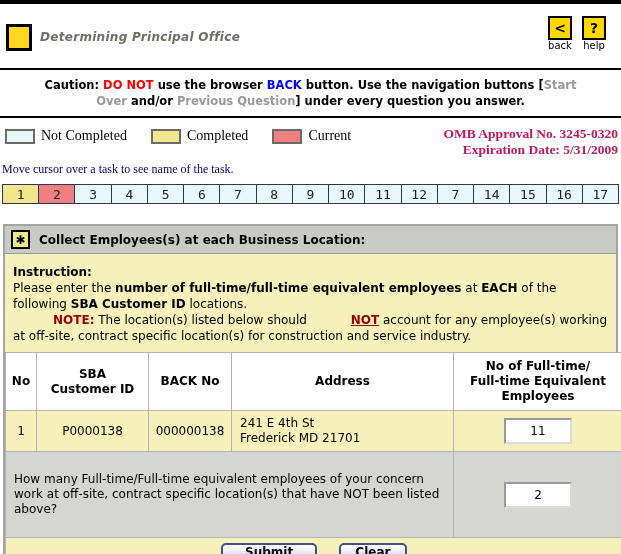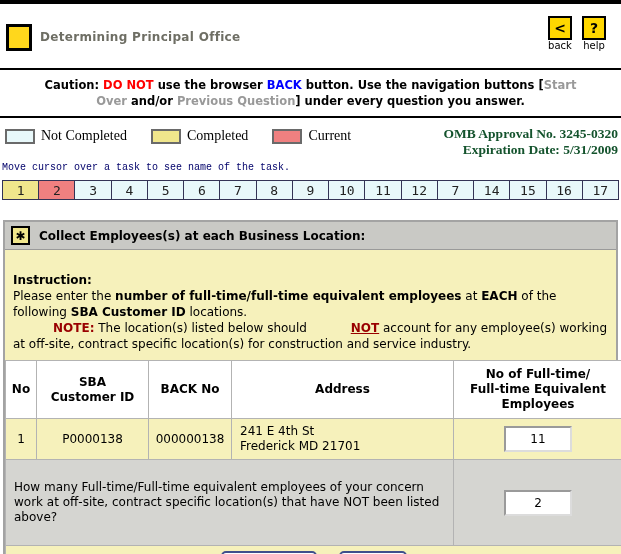--- a/index.html
+++ b/index.html
@@ -2,53 +2,53 @@
 <html><head>
 <meta charset="utf-8">
 <style>
   html,body{margin:0;padding:0;background:#fff;}
   body{width:621px;height:554px;overflow:hidden;font-family:"DejaVu Sans",sans-serif;-webkit-font-smoothing:antialiased;}
   .topbar{height:4px;background:#000;width:100%;}
 
   
   .hdr{position:relative;height:54px;margin-top:10px;}
   .hdr-square{position:absolute;left:6px;top:10px;width:20px;height:21px;background:#ffd71c;border:3px solid #000;}
-  .hdr-title{position:absolute;left:40px;top:16px;font-size:12px;font-weight:bold;color:#6e6e64;letter-spacing:.3px;}
+  .hdr-title{position:absolute;left:40px;top:16px;font-size:12px;font-weight:bold;color:#6e6e64;letter-spacing:.3px;font-style:italic;}
   .nav-btns{position:absolute;right:14px;top:2px;display:flex;gap:8px;}
   .nav-btn-wrap{display:flex;flex-direction:column;align-items:center;width:26px;}
   .nav-btn{width:20px;height:20px;background:#ffd700;border:2px solid #000;display:flex;align-items:center;justify-content:center;font-weight:bold;font-size:14px;color:#000;cursor:pointer;}
   .nav-lbl{font-size:10px;color:#000;margin-top:0px;}
 
   .rule{height:2px;background:#000;border:0;margin:0;}
 
   
   .caution{text-align:center;font-size:11.5px;font-weight:bold;color:#000;padding:7px 39px;line-height:16px;}
   .red{color:#f00;} .blue{color:#00f;} .graytxt{color:#999;font-weight:bold;}
 
   
   .legend-zone{position:relative;margin-top:8px;height:34px;}
   .legend{position:absolute;left:5px;top:2px;display:flex;align-items:center;gap:10px;font-family:"Liberation Serif",serif;font-size:14px;color:#000;}
   .lg-item{display:flex;align-items:center;gap:6px;margin-right:14px;}
   .lg-box{width:26px;height:11px;border:2px solid #6a6a6a;}
   .lg-not_completed{background:#e8f8fa;} .lg-completed{background:#f0e68c;} .lg-current{background:#f08080;}
-  .omb{position:absolute;right:3px;top:0;text-align:right;font-family:"Liberation Serif",serif;font-weight:bold;font-size:13.5px;line-height:16px;color:#14532d;}
-  .hint{font-family:Liberation Mono, monospace;font-size:10px;color:#00006a;margin:2px 0 0 2px;}
+  .omb{position:absolute;right:3px;top:0;text-align:right;font-family:"Liberation Serif",serif;font-weight:bold;font-size:13.5px;line-height:16px;color:#be185d;}
+  .hint{font-family:Liberation Serif, serif;font-size:12px;color:#00006a;margin:2px 0 0 2px;}
 
   
   .task-strip{display:flex;margin:7px 2px 0 2px;}
   .task-cell{flex:1;height:18px;border:1px solid #333355;margin-left:-1px;display:flex;align-items:center;justify-content:center;font-family:"DejaVu Sans Mono",monospace;font-size:13px;color:#222;cursor:pointer;}
   .task-cell:first-child{margin-left:0;}
   .t-completed{background:#f0e68c;} .t-current{background:#f08080;} .t-not_completed{background:#e8f8fa;}
 
   
   .mainbox{margin:20px 3px 0 3px;border:2px solid #a3a3a3;}
   .box-hdr{background:#c9c9c5;border-bottom:1px solid #9a9a9a;padding:4px 6px;display:flex;align-items:center;gap:9px;}
   .ast-icon{width:15px;height:15px;background:#f0e68c;border:2px solid #000;display:flex;align-items:center;justify-content:center;font-size:12px;font-weight:bold;color:#000;}
   .box-title{font-size:12px;font-weight:bold;color:#000;}
-  .instr{background:#f6f1bb;padding:22px 8px 8px 8px;font-size:12px;line-height:16px;color:#000;}
+  .instr{background:#f6f1bb;padding:10px 8px 8px 8px;font-size:12px;line-height:16px;color:#000;}
   .instr b{font-weight:bold;}
   .note-red{color:#990000;font-weight:bold;margin-left:40px;}
   .note-underline{text-decoration:underline;}
 
   table.loc{width:100%;border-collapse:collapse;table-layout:fixed;}
   table.loc th,table.loc td{border:1px solid #b3b3b3;font-size:12px;color:#000;}
   table.loc th{background:#fff;font-weight:bold;text-align:center;padding:6px 2px;line-height:15px;white-space:pre-line;}
   tr.datarow td{background:#f6f1bb;text-align:center;padding:5px 2px;line-height:15px;}
   td.addr{text-align:left !important;padding:5px 8px !important;white-space:pre-line;}
   .num-input{width:60px;height:20px;text-align:center;font-size:12px;font-family:"DejaVu Sans",sans-serif;background:#fff;border:2px solid #9a9a9a;border-bottom-color:#dcdcdc;border-right-color:#dcdcdc;}

